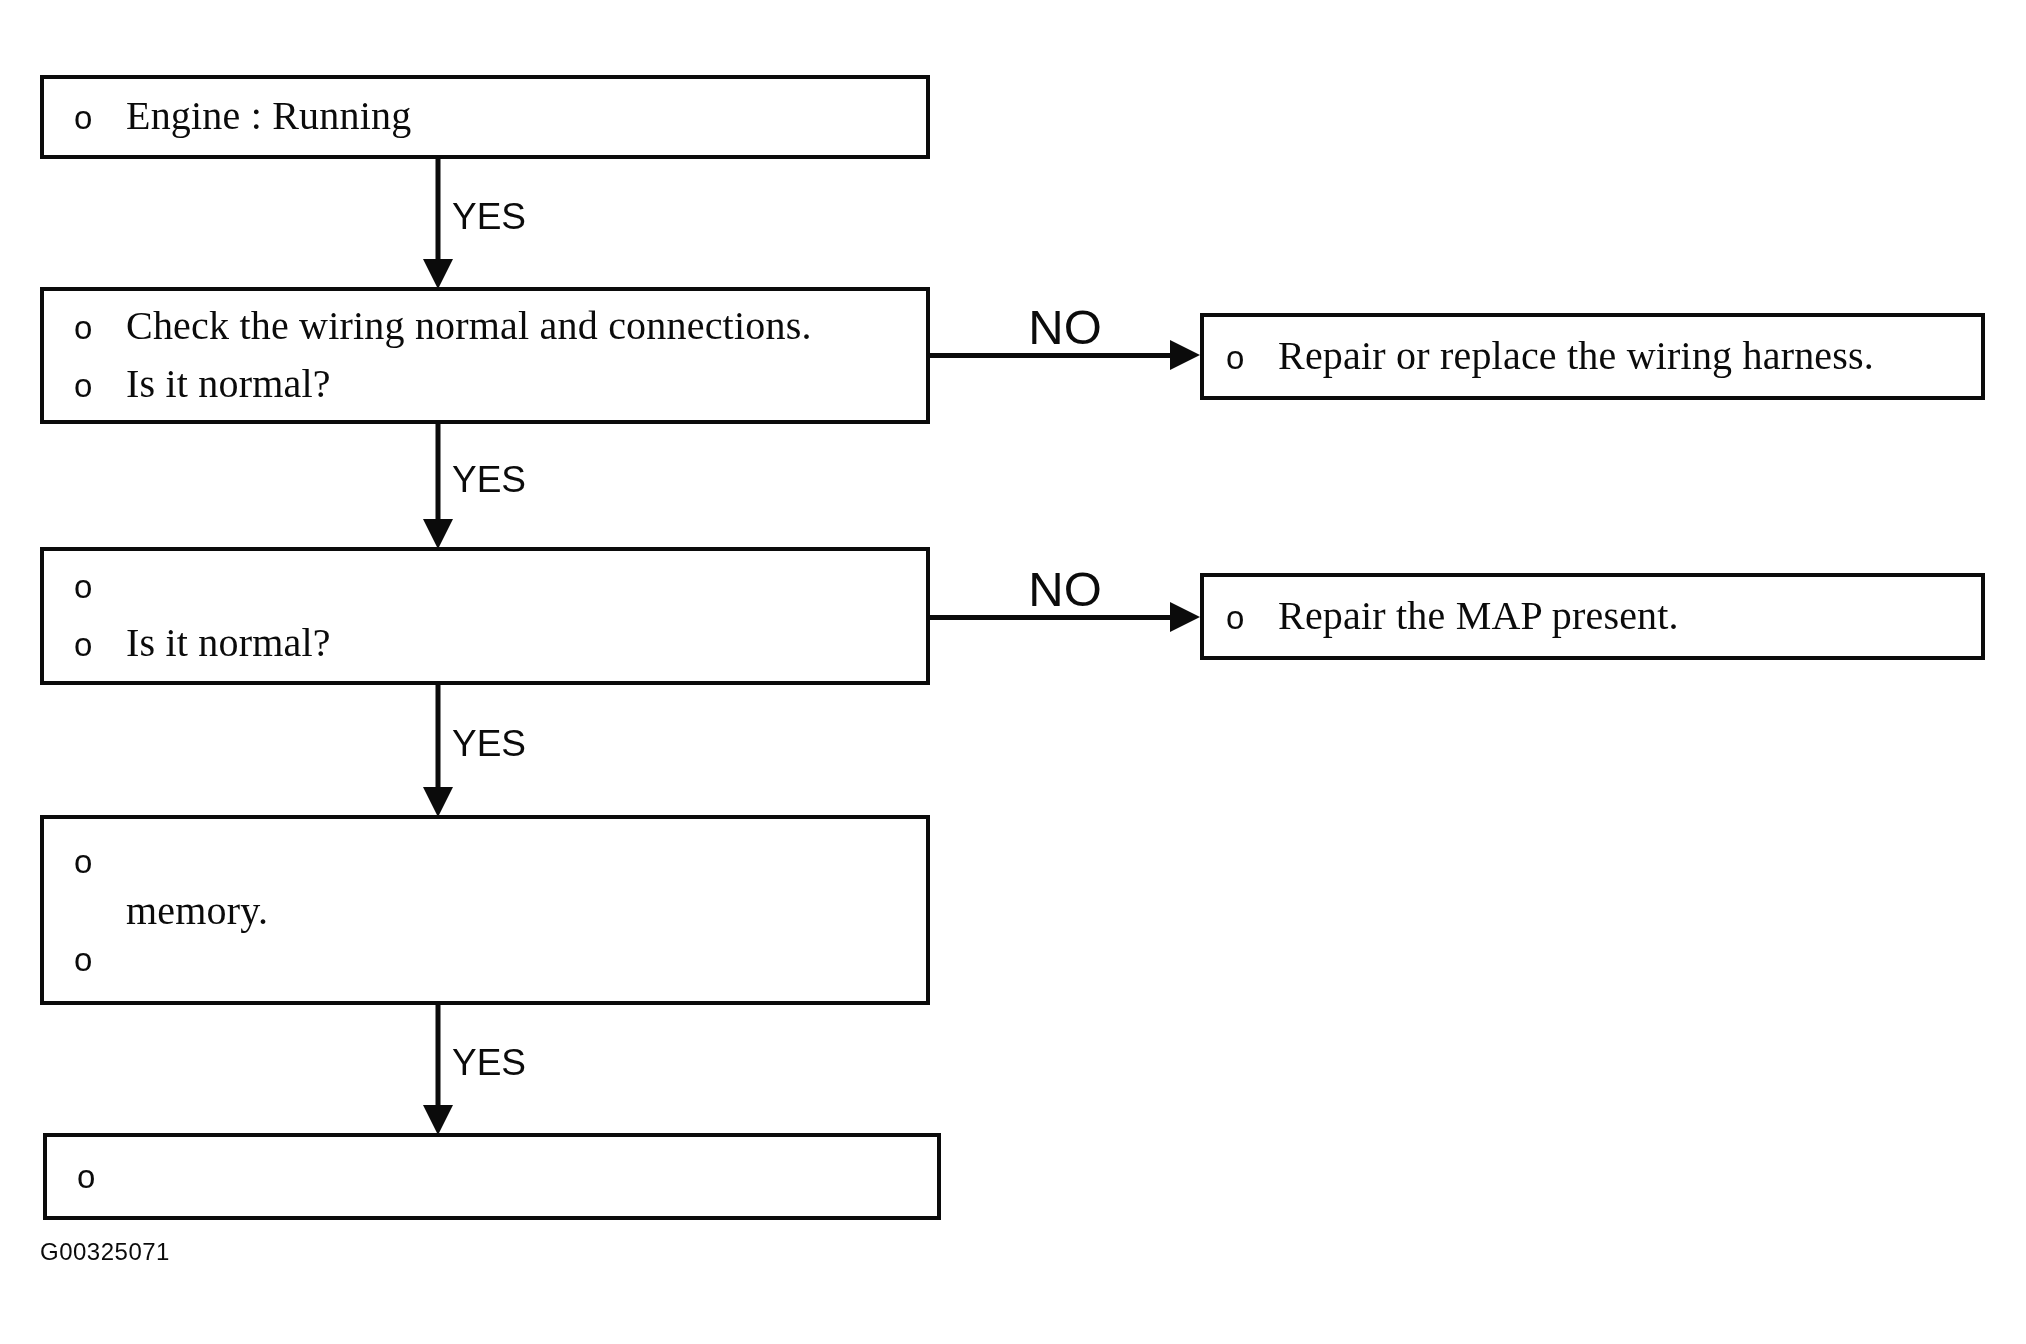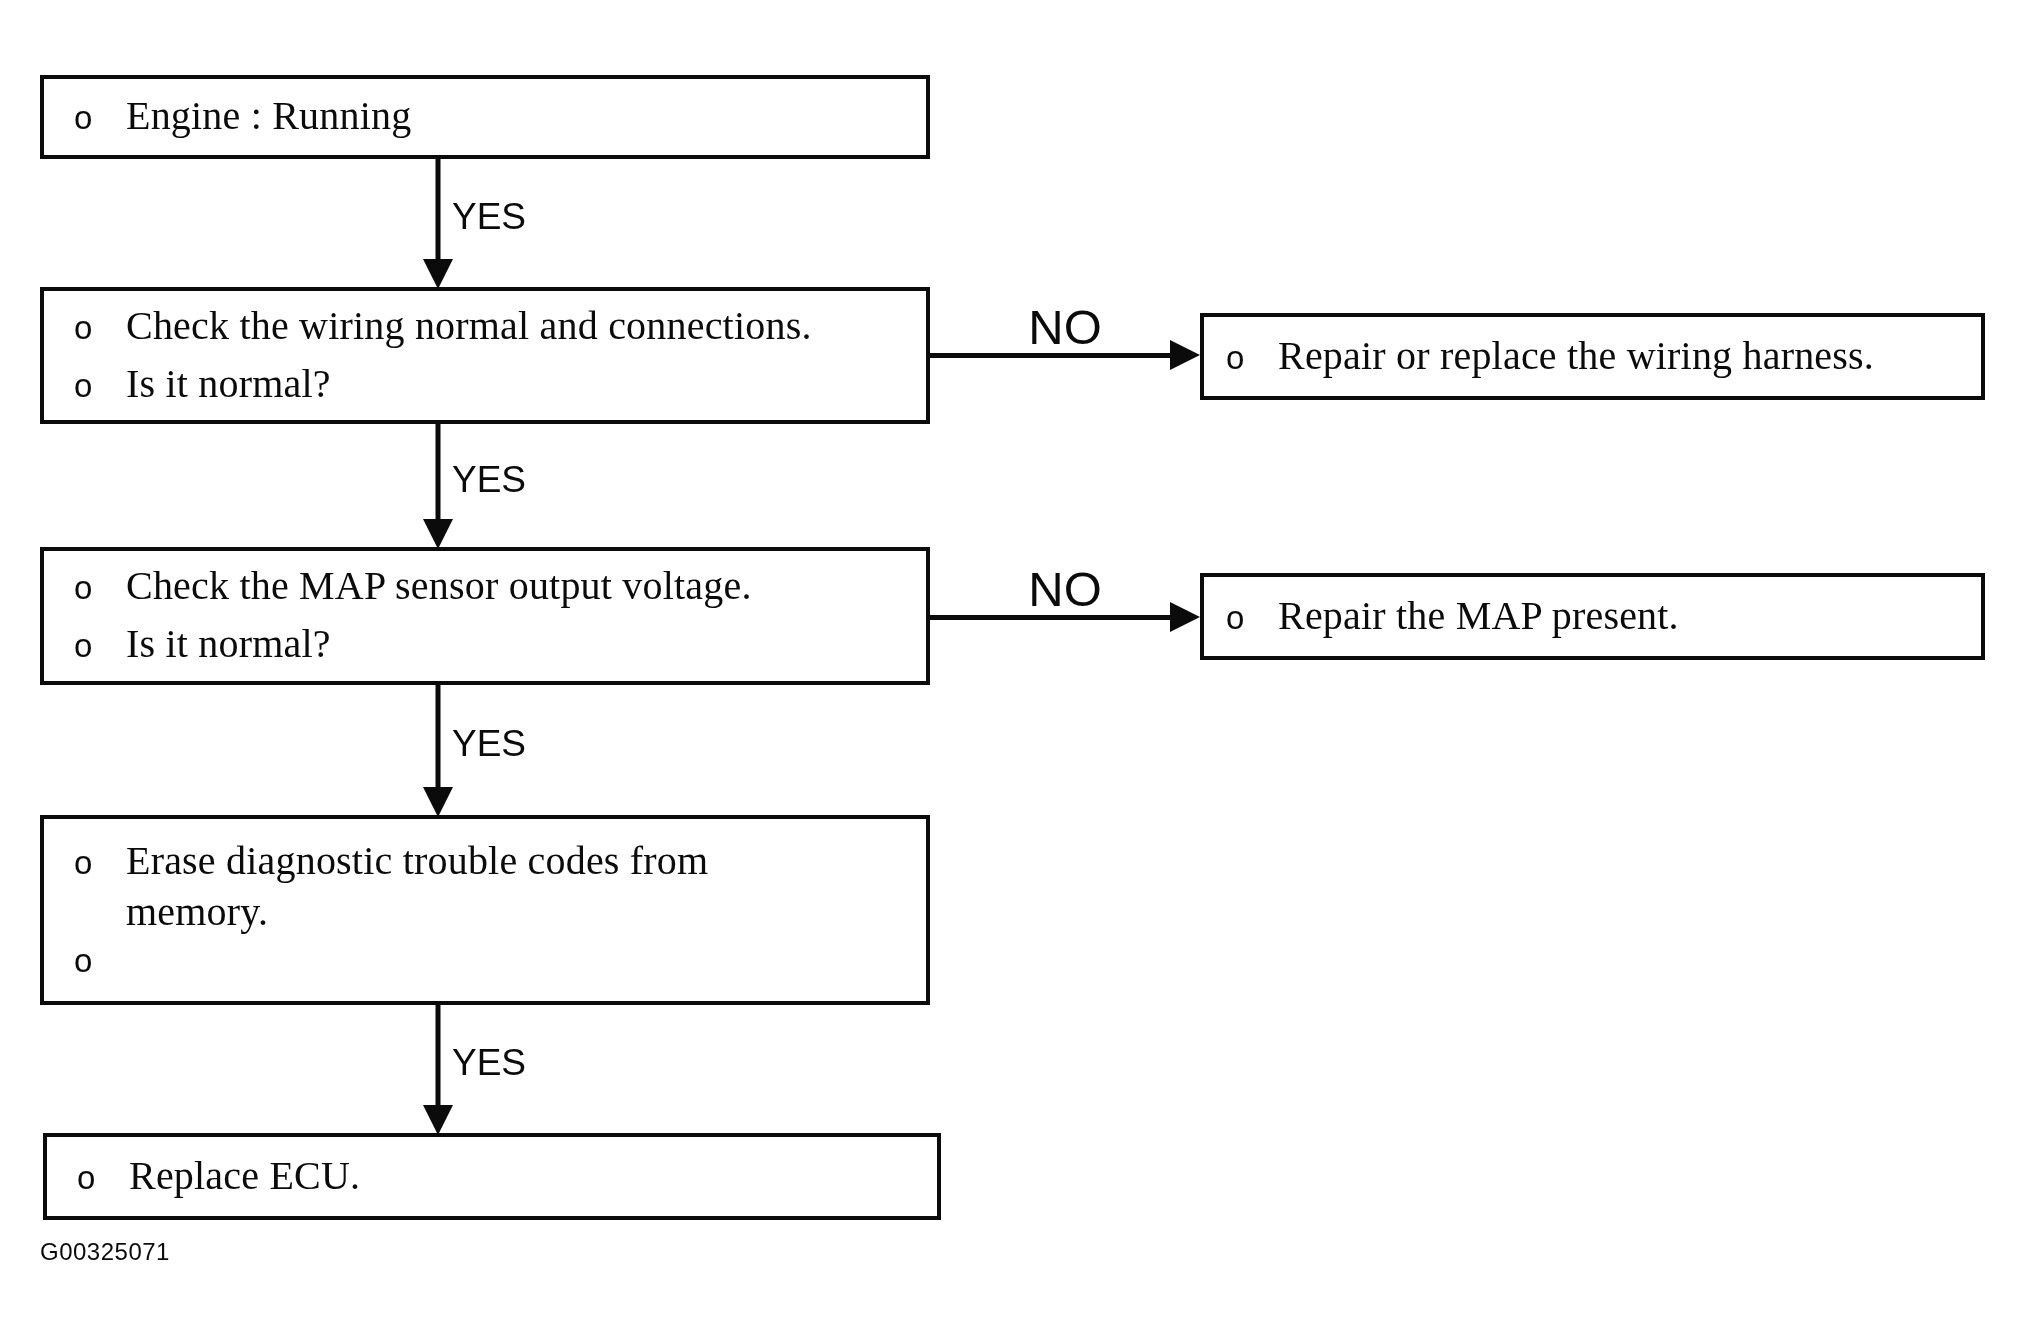--- a/index.html
+++ b/index.html
@@ -156,21 +156,20 @@
 
   <div class="varrow" style="left:421px; top:423px; height:126px;">
     <div class="shaft"></div>
     <div class="head"></div>
     <span class="lbl">YES</span>
   </div>
 
   <div class="node" style="left:40px; top:547px; width:890px; height:138px;">
     <div class="row">
       <span class="bullet">o</span>
-      <span class="txt">Check the MAP sensor output voltage.</span>
     </div>
     <div class="row">
       <span class="bullet">o</span>
       <span class="txt">Is it normal?</span>
     </div>
   </div>
 
   <div class="harrow" style="left:930px; top:600px; width:270px;">
     <div class="shaft"></div>
     <div class="head"></div>
@@ -186,39 +185,37 @@
 
   <div class="varrow" style="left:421px; top:684px; height:133px;">
     <div class="shaft"></div>
     <div class="head"></div>
     <span class="lbl">YES</span>
   </div>
 
   <div class="node node-erase" style="left:40px; top:815px; width:890px; height:190px;">
     <div class="row">
       <span class="bullet">o</span>
-      <span class="txt">Erase diagnostic trouble codes from</span>
     </div>
     <div class="row">
       <span class="bullet"></span>
       <span class="txt">memory.</span>
     </div>
     <div class="row">
       <span class="bullet">o</span>
     </div>
   </div>
 
   <div class="varrow" style="left:421px; top:1004px; height:131px;">
     <div class="shaft"></div>
     <div class="head"></div>
     <span class="lbl">YES</span>
   </div>
 
   <div class="node" style="left:43px; top:1133px; width:898px; height:87px;">
     <div class="row">
       <span class="bullet">o</span>
-      <span class="txt">Replace ECU.</span>
     </div>
   </div>
 
   <div class="figure-id">G00325071</div>
 
 </div>
 
 </body></html>

